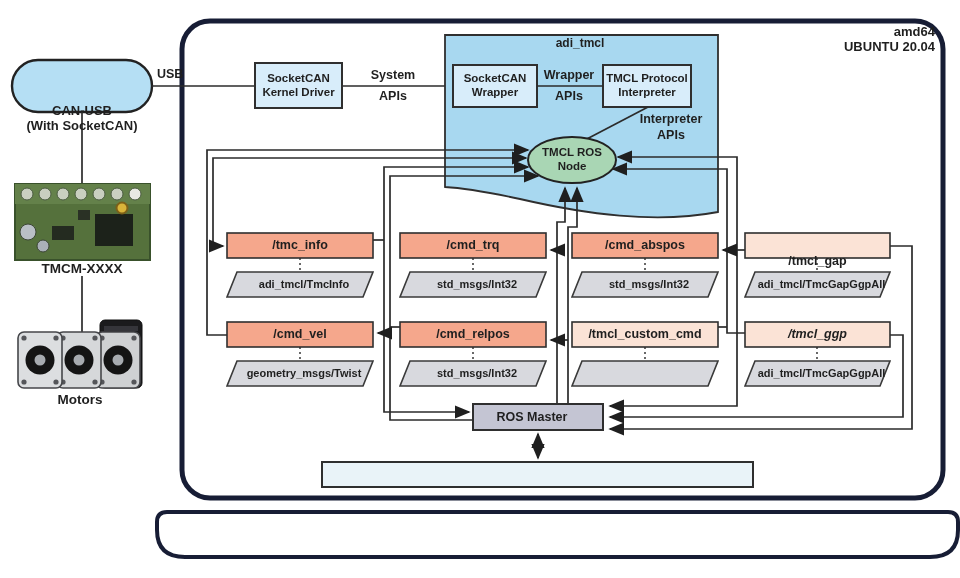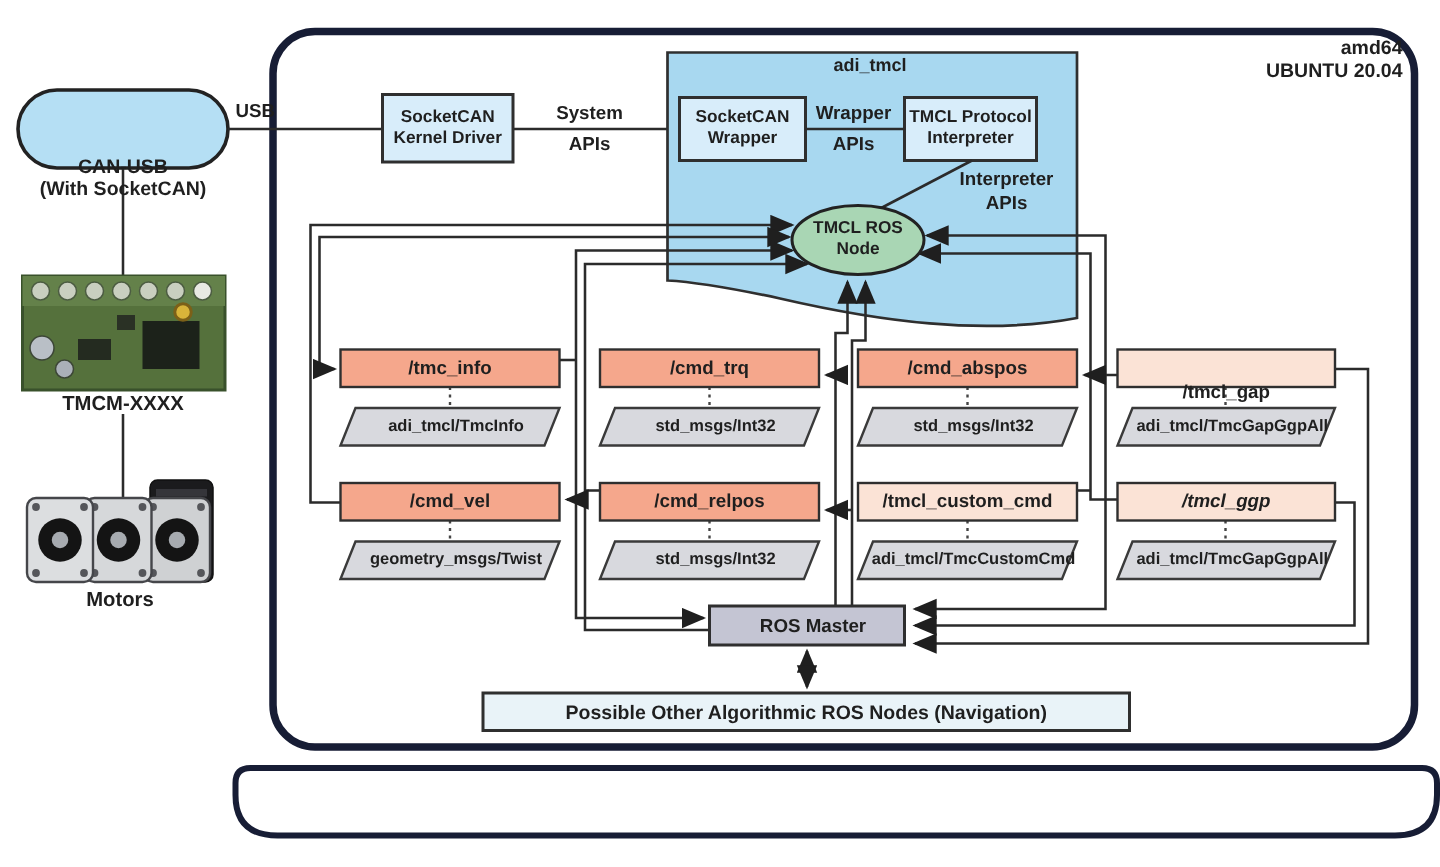--- a/index.html
+++ b/index.html
@@ -222,19 +222,17 @@
 <div class="t fs125" style="left:400px;top:322px;width:146px;height:25px;">/cmd_relpos</div>
 <div class="t fs125" style="left:572px;top:322px;width:146px;height:25px;">/tmcl_custom_cmd</div>
 <div class="t fs125" style="left:745px;top:322px;width:145px;height:25px;font-style:italic;">/tmcl_ggp</div>
 
 <div class="t fs11" style="left:231px;top:272px;width:146px;height:25px;">adi_tmcl/TmcInfo</div>
 <div class="t fs11" style="left:404px;top:272px;width:146px;height:25px;">std_msgs/Int32</div>
 <div class="t fs11" style="left:576px;top:272px;width:146px;height:25px;">std_msgs/Int32</div>
 <div class="t fs11" style="left:749px;top:272px;width:145px;height:25px;">adi_tmcl/TmcGapGgpAll</div>
 <div class="t fs11" style="left:231px;top:361px;width:146px;height:25px;">geometry_msgs/Twist</div>
 <div class="t fs11" style="left:404px;top:361px;width:146px;height:25px;">std_msgs/Int32</div>
-<div class="t fs11" style="left:576px;top:361px;width:146px;height:25px;">adi_tmcl/TmcCustomCmd</div>
 <div class="t fs11" style="left:749px;top:361px;width:145px;height:25px;">adi_tmcl/TmcGapGgpAll</div>
 
-<div class="t fs125" style="left:488px;top:404px;width:108px;height:26px;">ROS Master</div>
-<div class="t fs13" style="left:322px;top:462px;width:431px;height:25px;">Possible Other Algorithmic ROS Nodes  (Navigation)</div>
+<div class="t fs125" style="left:478px;top:404px;width:108px;height:26px;">ROS Master</div>
 
 </div>
 
 </body></html>

